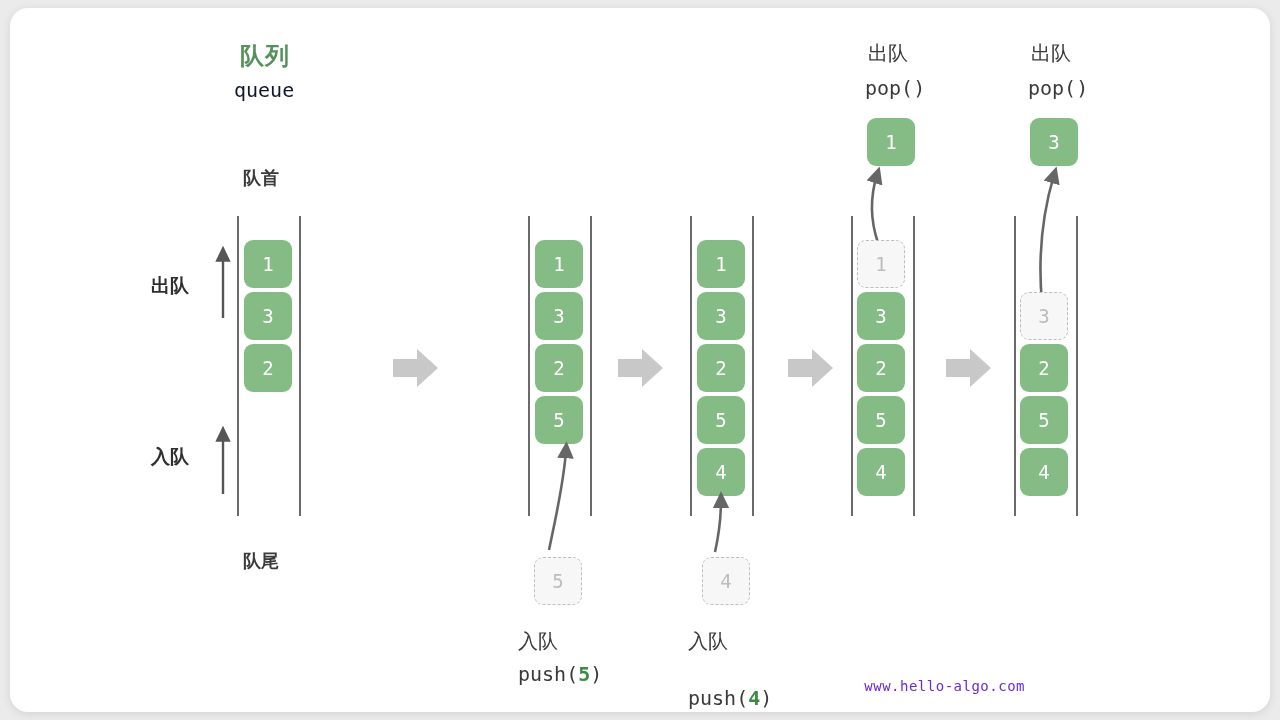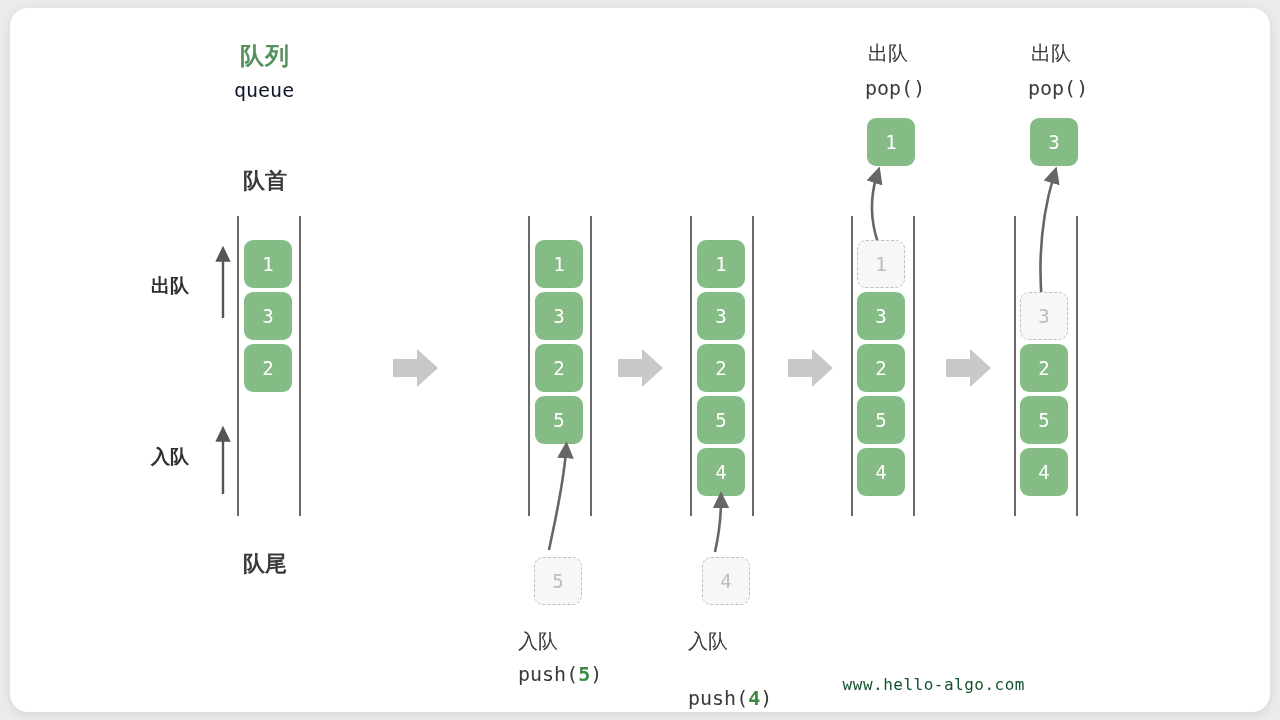--- a/index.html
+++ b/index.html
@@ -21,21 +21,21 @@
   .lbl{position:absolute;white-space:nowrap;}
 
   .title-cn{
     color:#55915a;font-weight:bold;font-size:24px;
     letter-spacing:1px;
   }
   .title-en{
     color:#0f172a;font-size:20px;
     font-family:"DejaVu Sans Mono","Liberation Mono",monospace;
   }
-  .head-cn{color:#3a3a3a;font-weight:bold;font-size:22px;}
+  .head-cn{color:#3a3a3a;font-weight:bold;font-size:18px;}
   .op-cn{color:#3a3a3a;font-size:20px;}
   .op-code{
     color:#3a3a3a;font-size:20px;
     font-family:"DejaVu Sans Mono","Liberation Mono",monospace;
   }
   .op-code .num{color:#3d8a42;font-weight:bold;}
   .side-lbl{color:#2f2f2f;font-weight:bold;font-size:19px;}
 
   
   .rail{position:absolute;width:1.6px;background:#6a6a6a;}
@@ -57,21 +57,21 @@
     box-sizing:border-box;
   }
 
   
   .sep{position:absolute;width:46px;height:40px;}
 
   .arrowsvg{position:absolute;overflow:visible;}
 
   .watermark{
     position:absolute;right:30px;bottom:18px;
-    color:#14532d;font-size:16px;letter-spacing:.5px;
+    color:#6d28d9;font-size:14px;letter-spacing:.5px;
     font-family:"DejaVu Sans Mono","Liberation Mono",monospace;
     text-align:right;
   }
 </style>
 </head>
 <body>
 
 <div class="card">
 <div class="stage">
 

